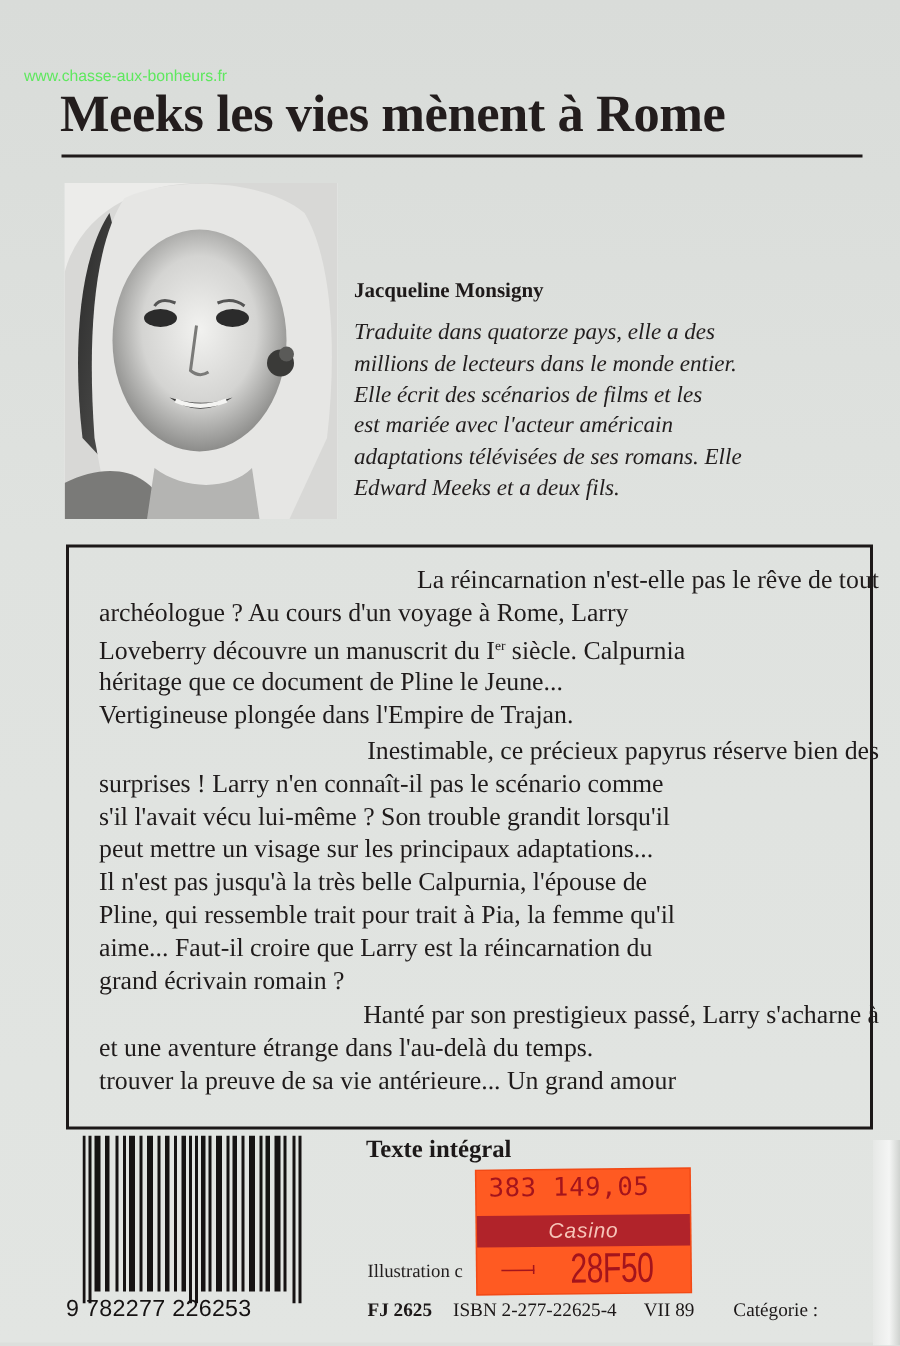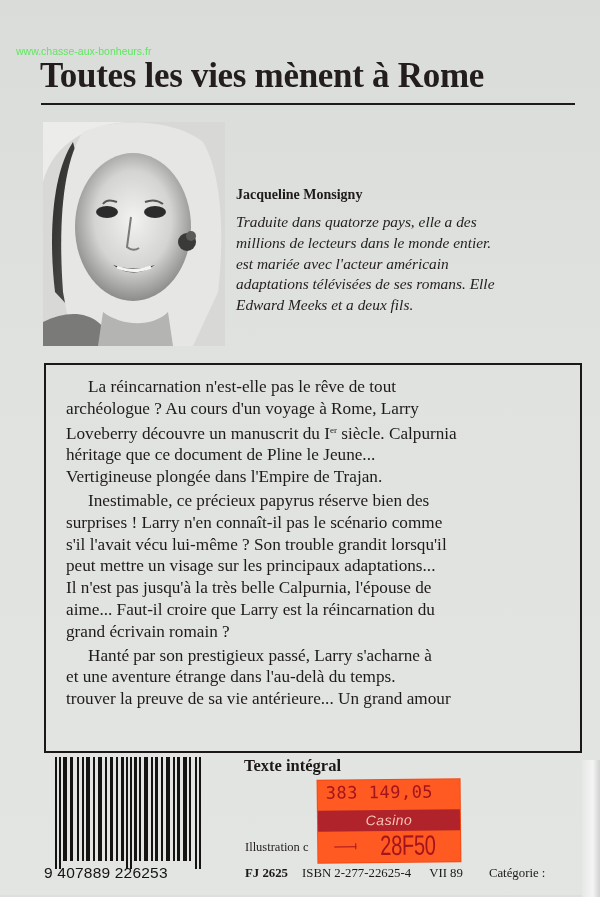--- a/index.html
+++ b/index.html
@@ -47,21 +47,21 @@
     .author-bio span { display: block; white-space: nowrap; }
     .summary-box {
       position: absolute; left: 44px; top: 363px; width: 534px; height: 386px;
       border: 2px solid #1c1818;
     }
     .summary {
       position: absolute; left: 66px; top: 376px; width: 520px;
       font-size: 17.2px; line-height: 21.8px; color: #1f1b1b;
     }
     .summary .line { display: block; white-space: nowrap; }
-    .summary .indent { padding-left: 22px; }
+    .summary .indent { padding-left: 22px; text-align: right; }
     .summary .para-gap { margin-top: 2px; }
     sup.ordinal { font-size: 9px; vertical-align: 6px; }
     .barcode {
       position: absolute; left: 55px; top: 757px; width: 150px; height: 112px;
     }
     .barcode-digits {
       position: absolute; left: 44px; top: 864px;
       font-family: "Liberation Sans", "DejaVu Sans", sans-serif;
       font-size: 15.5px; letter-spacing: 0.2px; color: #161313; white-space: nowrap;
     }
@@ -116,21 +116,21 @@
   </style>
 </head>
 <body>
 
 <div class="page">
 
   <div class="edge-right"></div>
 
   <div class="watermark">www.chasse-aux-bonheurs.fr</div>
 
-  <div class="title">Toutes les vies mènent à Rome</div>
+  <div class="title">Meeks les vies mènent à Rome</div>
   <div class="title-rule"></div>
 
   <div class="photo">
     <svg width="182" height="224" viewBox="0 0 182 224">
       <defs>
         <radialGradient id="face" cx="0.5" cy="0.45" r="0.55">
           <stop offset="0" stop-color="#f2f2f0"></stop>
           <stop offset="0.6" stop-color="#d4d4d2"></stop>
           <stop offset="1" stop-color="#8c8c8a"></stop>
         </radialGradient>
@@ -155,40 +155,42 @@
       <circle cx="148" cy="114" r="5" fill="#5a5a58"></circle>
       <path d="M0,200 C30,185 60,190 70,224 L0,224 Z" fill="#7a7a78"></path>
       <path d="M60,190 C80,205 110,205 125,190 L130,224 L55,224 Z" fill="#b4b4b2"></path>
     </svg>
   </div>
 
   <div class="author-name">Jacqueline Monsigny</div>
   <div class="author-bio">
     <span>Traduite dans quatorze pays, elle a des</span>
     <span>millions de lecteurs dans le monde entier.</span>
+    <span>Elle écrit des scénarios de films et les</span>
     <span>est mariée avec l'acteur américain</span>
     <span>adaptations télévisées de ses romans. Elle</span>
     <span>Edward Meeks et a deux fils.</span>
   </div>
 
   <div class="summary-box"></div>
   <div class="summary">
     <div>
       <span class="line indent">La réincarnation n'est-elle pas le rêve de tout</span>
       <span class="line">archéologue ? Au cours d'un voyage à Rome, Larry</span>
       <span class="line"><span>Loveberry découvre un manuscrit du I</span><sup class="ordinal">er</sup><span> siècle. Calpurnia</span></span>
       <span class="line">héritage que ce document de Pline le Jeune...</span>
       <span class="line">Vertigineuse plongée dans l'Empire de Trajan.</span>
     </div>
     <div class="para-gap">
       <span class="line indent">Inestimable, ce précieux papyrus réserve bien des</span>
       <span class="line">surprises ! Larry n'en connaît-il pas le scénario comme</span>
       <span class="line">s'il l'avait vécu lui-même ? Son trouble grandit lorsqu'il</span>
       <span class="line">peut mettre un visage sur les principaux adaptations...</span>
       <span class="line">Il n'est pas jusqu'à la très belle Calpurnia, l'épouse de</span>
+      <span class="line">Pline, qui ressemble trait pour trait à Pia, la femme qu'il</span>
       <span class="line">aime... Faut-il croire que Larry est la réincarnation du</span>
       <span class="line">grand écrivain romain ?</span>
     </div>
     <div class="para-gap">
       <span class="line indent">Hanté par son prestigieux passé, Larry s'acharne à</span>
       <span class="line">et une aventure étrange dans l'au-delà du temps.</span>
       <span class="line">trouver la preuve de sa vie antérieure... Un grand amour</span>
     </div>
   </div>
 
@@ -219,21 +221,21 @@
       <rect x="118" y="0" width="2" height="104"></rect>
       <rect x="122" y="0" width="3" height="104"></rect>
       <rect x="128" y="0" width="4" height="104"></rect>
       <rect x="134" y="0" width="2" height="104"></rect>
       <rect x="140" y="0" width="2" height="112"></rect>
       <rect x="144" y="0" width="2" height="112"></rect>
     </g>
   </svg>
   <div class="barcode-digits">
     <span>9</span>
-    <span>407889</span>
+    <span>782277</span>
     <span>226253</span>
   </div>
 
   <div class="texte-integral">Texte intégral</div>
   <div class="illustration">Illustration c</div>
   <div class="footer-line">
     <span class="fj">FJ 2625</span><span class="sp1"></span><span>ISBN 2-277-22625-4</span><span class="sp2"></span><span>VII 89</span><span class="sp3"></span><span>Catégorie :</span>
   </div>
 
   <div class="sticker">

